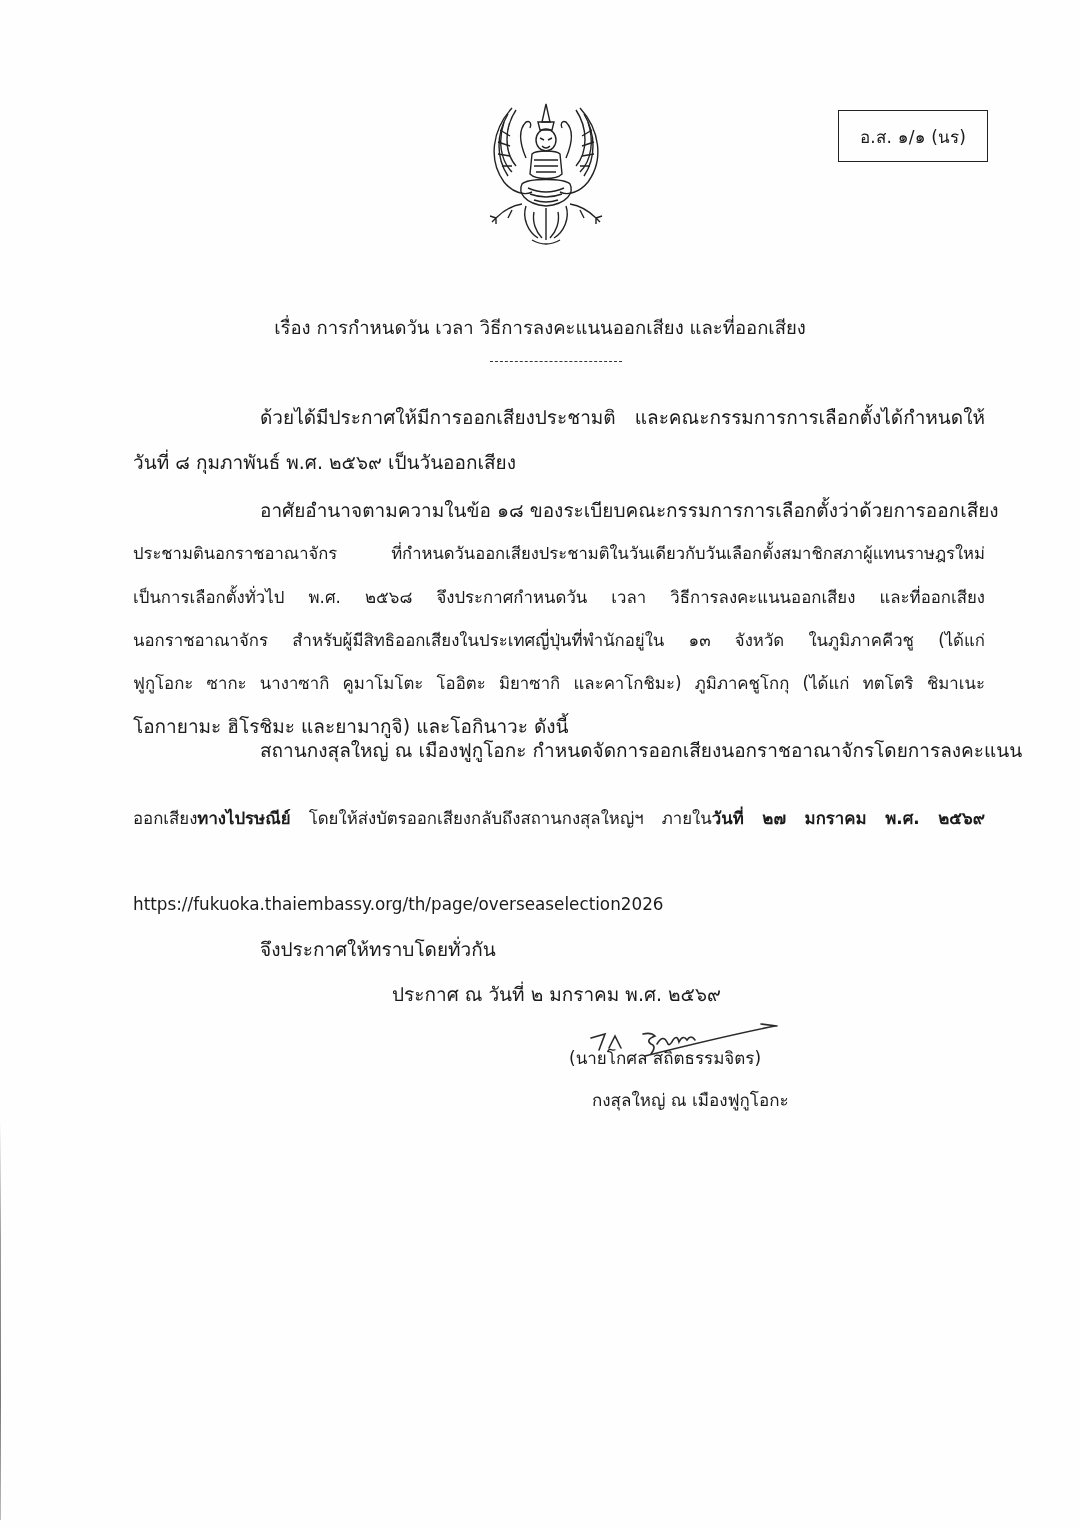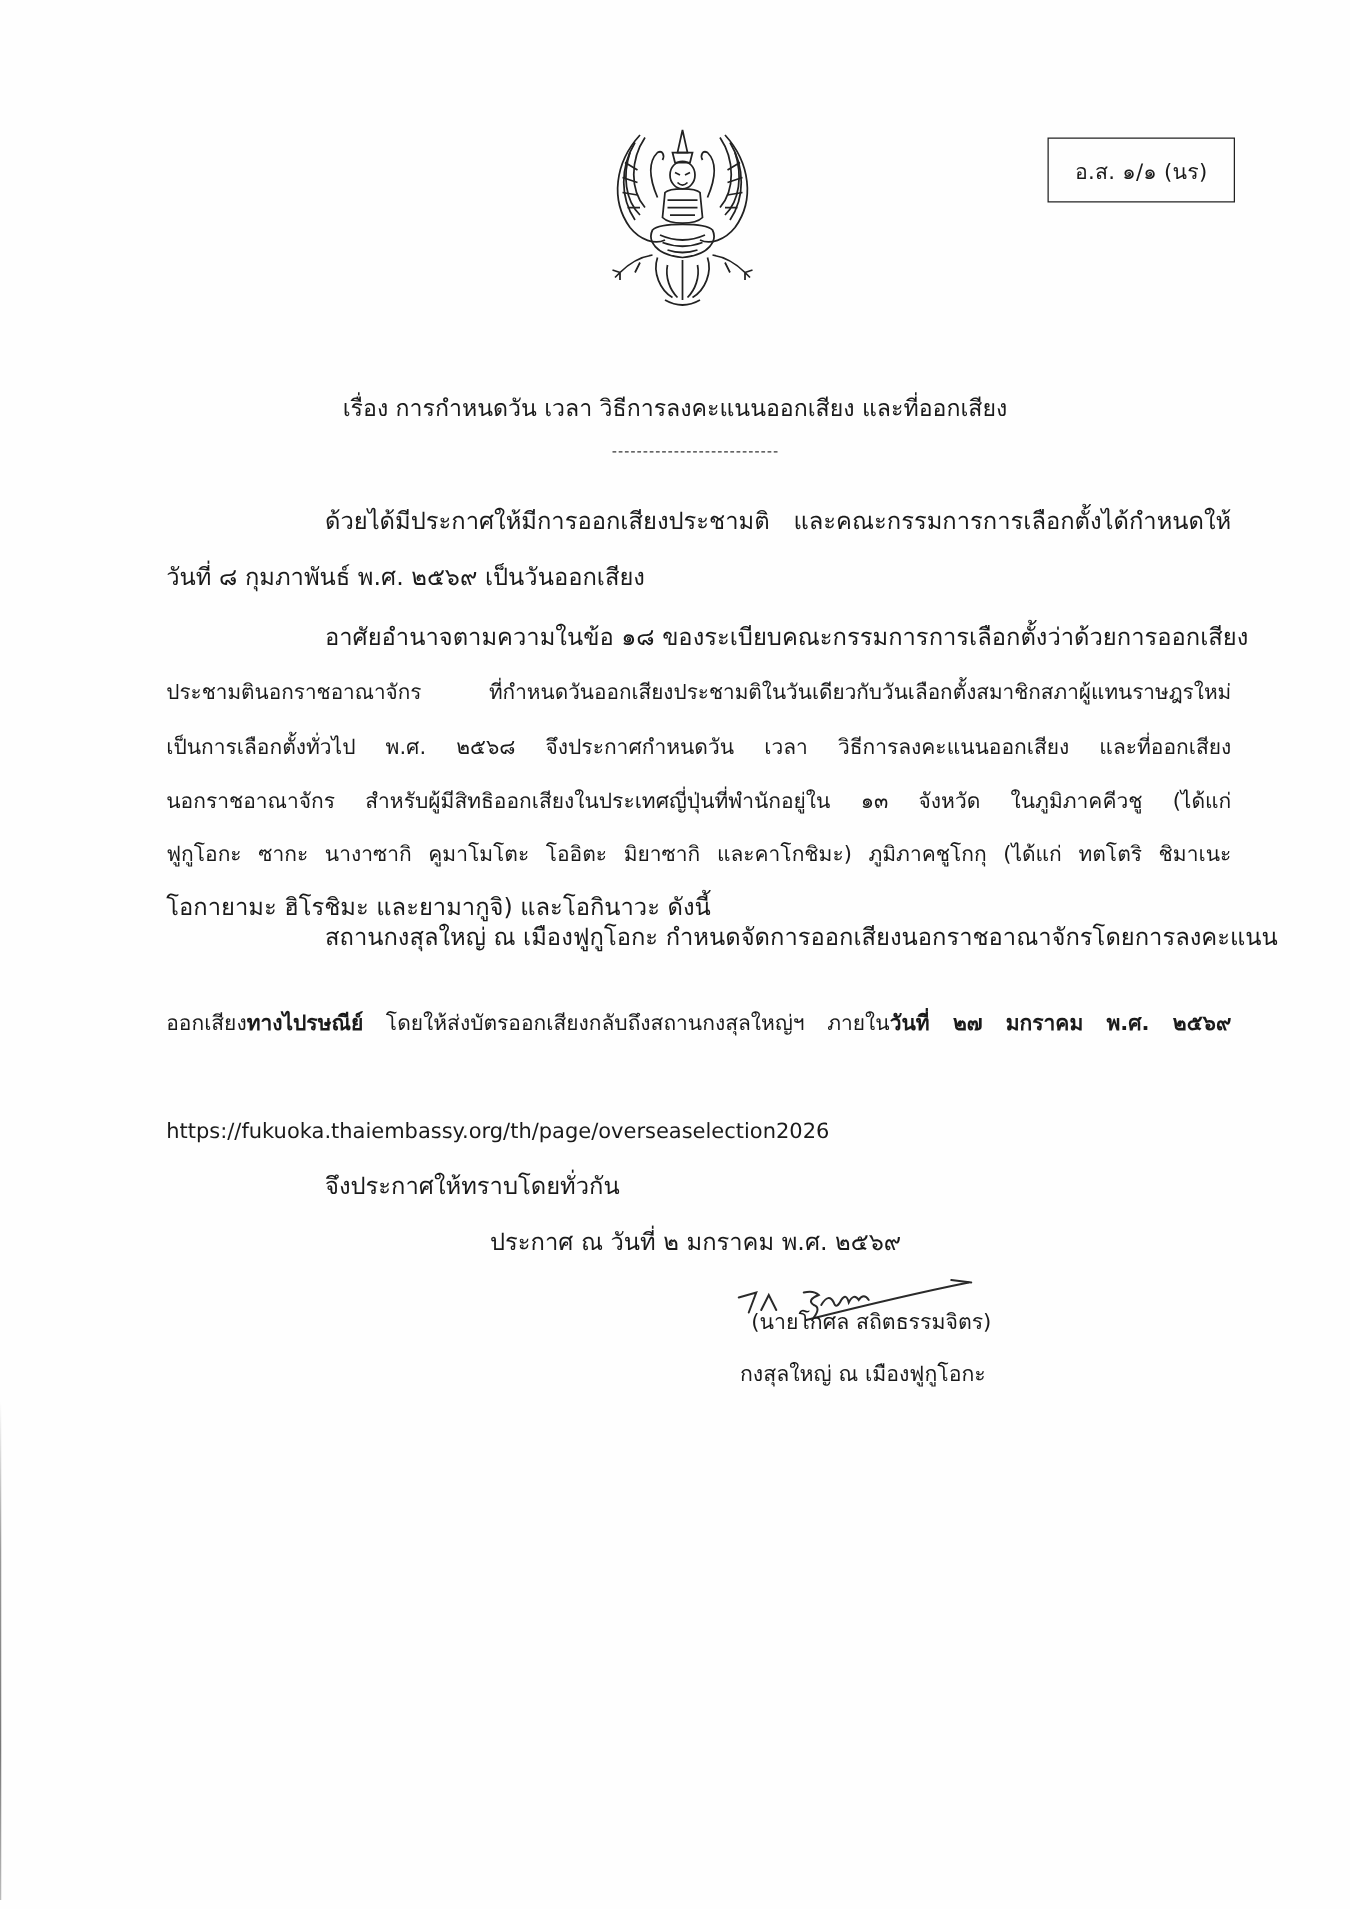--- a/index.html
+++ b/index.html
@@ -161,17 +161,17 @@
   <svg class="signature" style="top:1020px;" viewBox="0 0 200 50" xmlns="http://www.w3.org/2000/svg">
     <g fill="none" stroke="#2a2a2a" stroke-width="1.6" stroke-linecap="round">
       <path d="M6 18 L20 14 L14 30"></path>
       <path d="M24 28 L30 16 L36 28"></path>
       <path d="M58 14 q8 -2 12 2 q-10 4 -4 8 q6 2 0 10"></path>
       <path d="M72 24 q6 -10 10 -2 q2 6 6 -2 q4 -6 6 2 q4 -8 8 -2 q4 -6 8 0"></path>
       <path d="M60 36 C 100 26, 150 14, 190 6"></path>
       <path d="M176 4 L192 6"></path>
     </g>
   </svg>
-  <div class="line" style="left:601px; top:1046px; font-size:17px;">(นายโกศล สถิตธรรมจิตร)</div>
+  <div class="line" style="left:569px; top:1046px; font-size:17px;">(นายโกศล สถิตธรรมจิตร)</div>
   <div class="line" style="left:559px; top:1088px; font-size:17px;margin-left:33px;">กงสุลใหญ่ ณ เมืองฟูกูโอกะ</div>
 
   <div class="scan-edge"></div>
 </div>
 
 </body></html>

